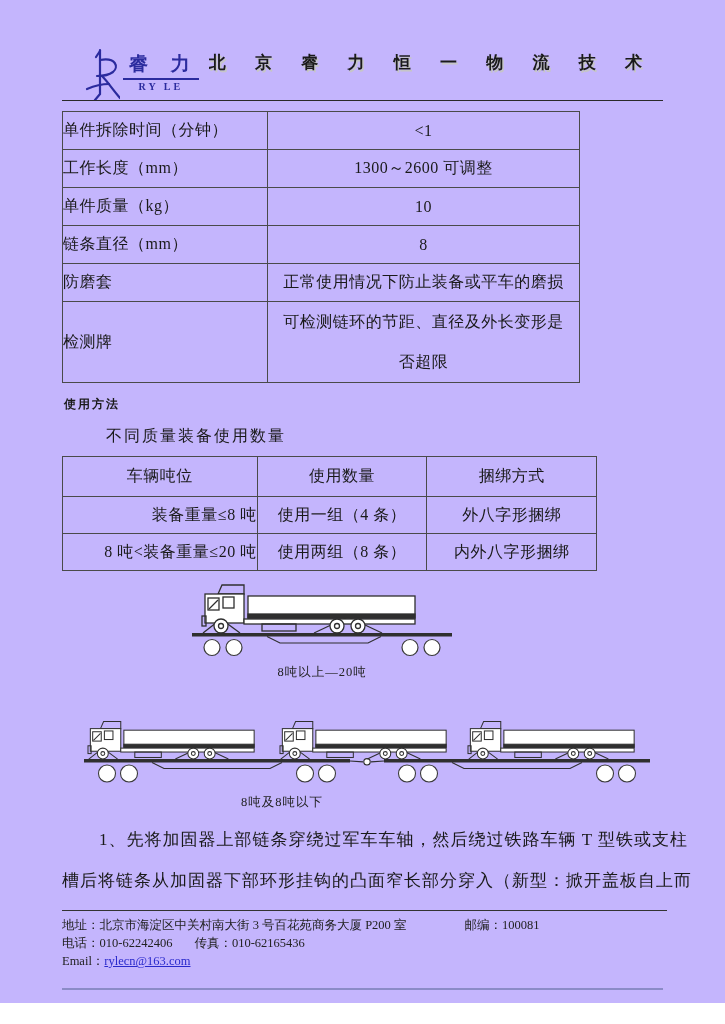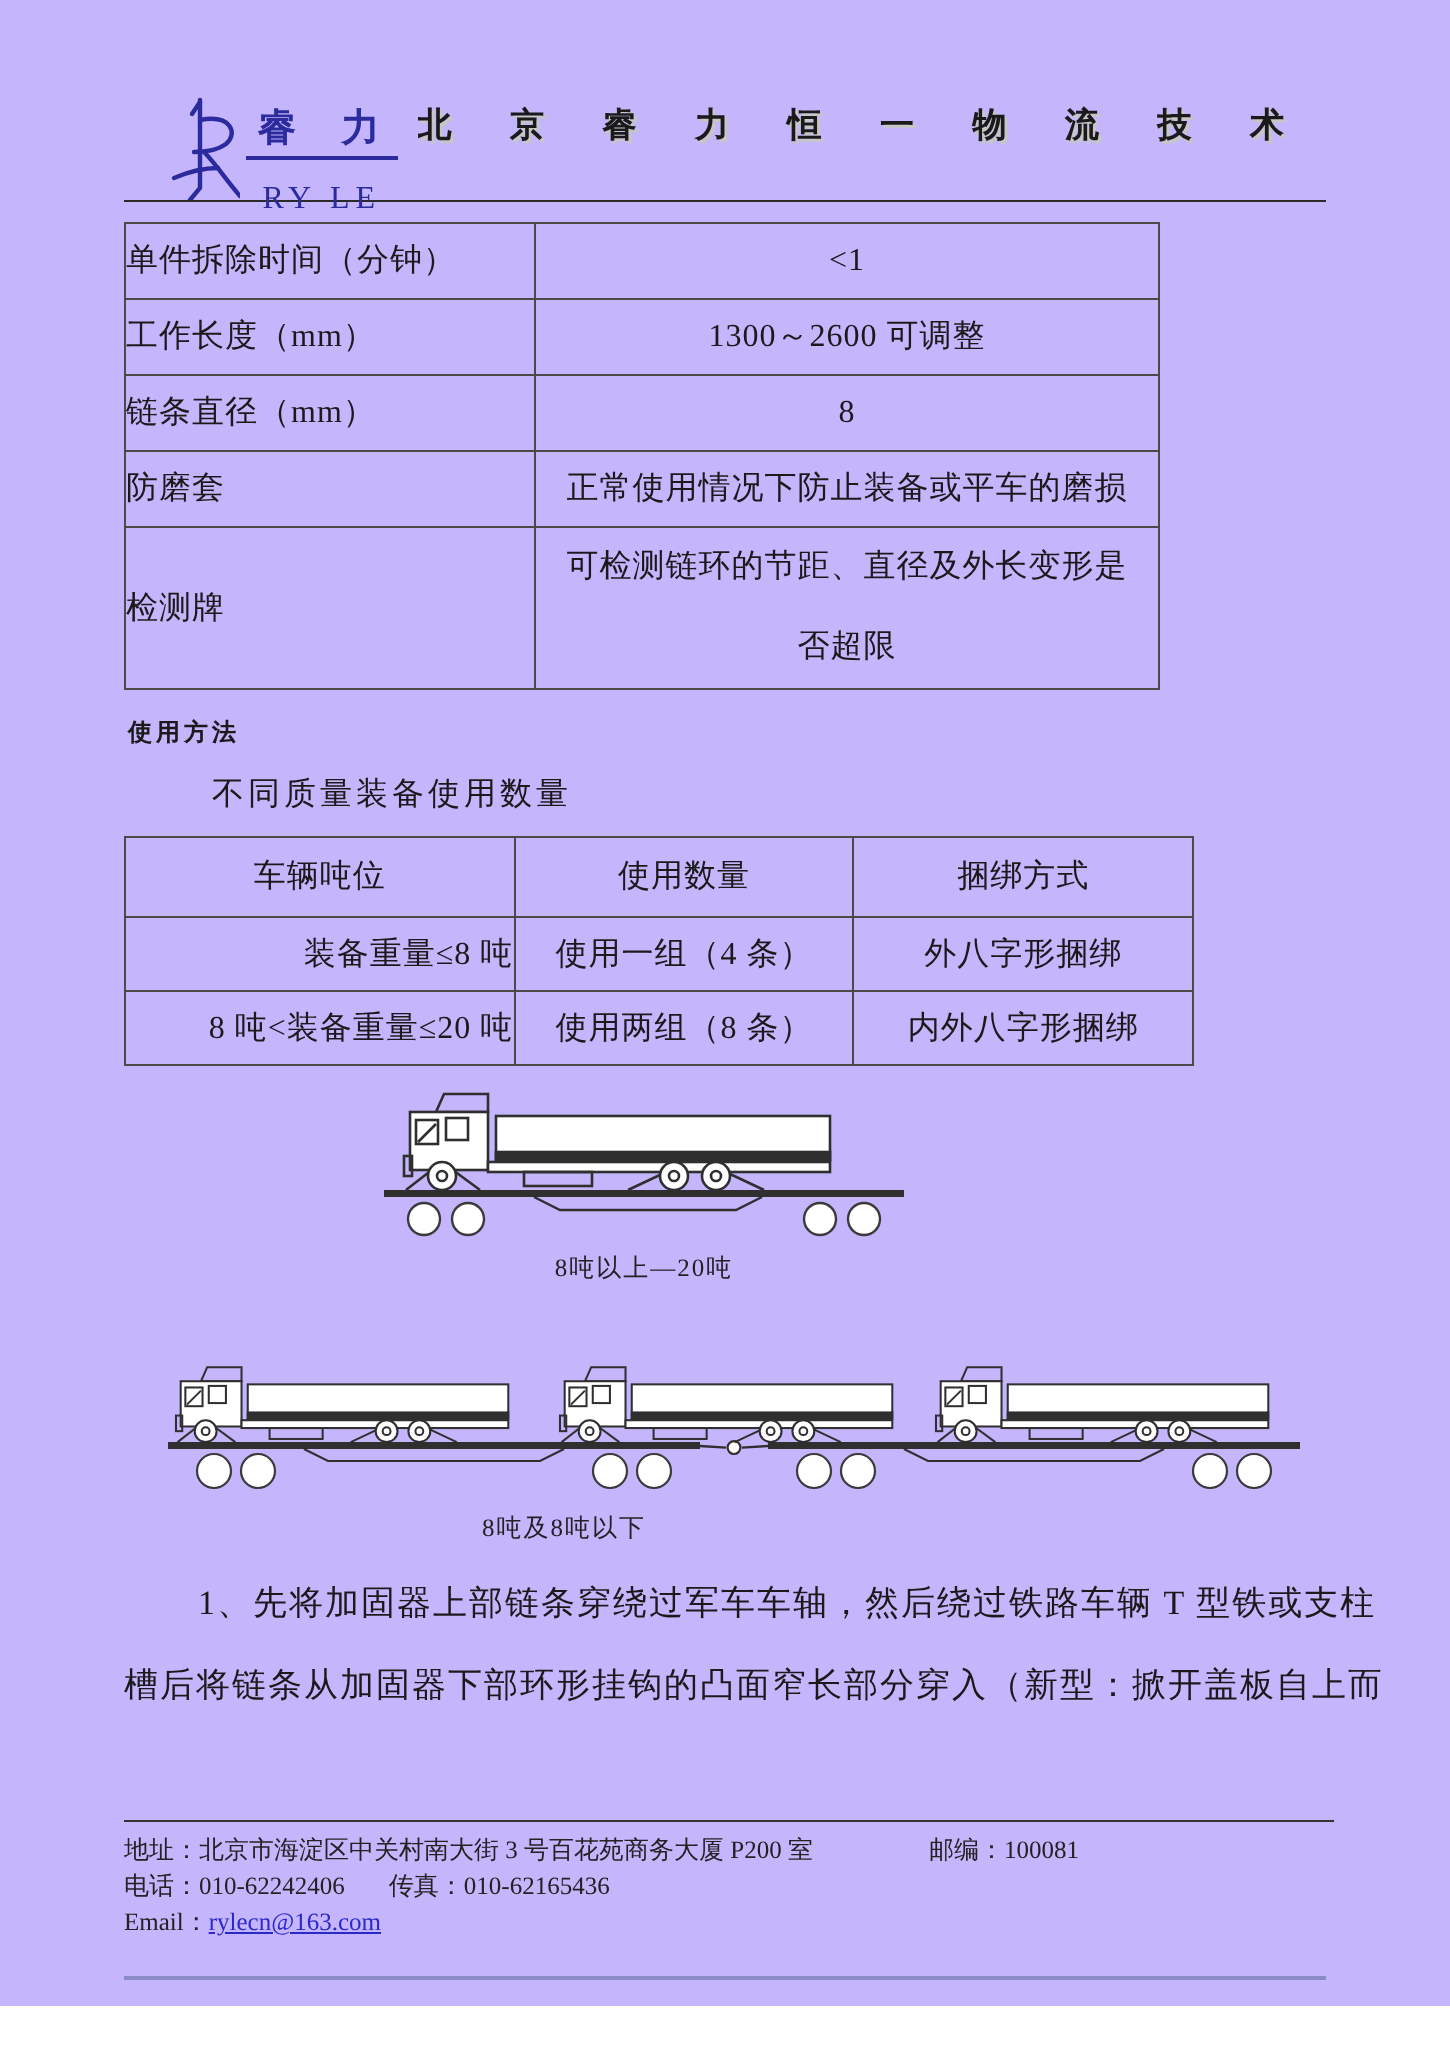--- a/index.html
+++ b/index.html
@@ -12,22 +12,22 @@
   .page { position:relative; width:725px; height:1003px; overflow:hidden;
           padding:48px 62px 0 62px; background:#c4b5fd; }
 
   
   .hdr { display:flex; align-items:flex-start; gap:10px;
          border-bottom:1.5px solid #2a2a2a; height:53px; }
   .logo { display:flex; align-items:flex-start; gap:3px; margin-left:22px; flex:0 0 auto; }
   .logo-txt { color:#2b2b9e; text-align:center; margin-top:3px; }
   .logo-cn { font-size:19px; font-weight:bold; letter-spacing:9px; white-space:nowrap;
              padding:0 0 1px 6px; }
-  .logo-en { font-size:16px; letter-spacing:3px; border-top:2px solid #2b2b9e;
-             padding-top:11px; font-family:"Liberation Serif",serif; }
+  .logo-en { font-size:10px; letter-spacing:3px; border-top:2px solid #2b2b9e;
+             padding-top:1px; font-family:"Liberation Serif",serif;font-weight:bold; }
   .names { flex:1; padding-top:3px; overflow:hidden; }
   .cn { font-size:17px; font-weight:bold; letter-spacing:12.5px; white-space:nowrap;
         text-shadow:1.5px 1.5px 0 #c6c6c6; }
   .en { font-family:"Liberation Mono","DejaVu Sans Mono",monospace; font-size:12px;
         letter-spacing:1.5px; white-space:nowrap; margin-top:2px;
         text-shadow:1.5px 1.5px 0 #c6c6c6; }
 
   
   table { border-collapse:collapse; font-size:16px; color:#1a1a1a; }
   td { border:1px solid #4a4a4a; }
@@ -100,20 +100,24 @@
 
   <table class="spec">
     <tbody>
         <tr>
       <td class="lbl">单件拆除时间（分钟）</td>
       <td class="val">&lt;1</td>
     </tr>
     <tr>
       <td class="lbl">工作长度（mm）</td>
       <td class="val">1300～2600 可调整</td>
+    </tr>
+    <tr>
+      <td class="lbl">单件质量（kg）</td>
+      <td class="val">10</td>
     </tr>
     <tr>
       <td class="lbl">链条直径（mm）</td>
       <td class="val">8</td>
     </tr>
     <tr>
       <td class="lbl">防磨套</td>
       <td class="val">正常使用情况下防止装备或平车的磨损</td>
     </tr>
     <tr class="tall">

